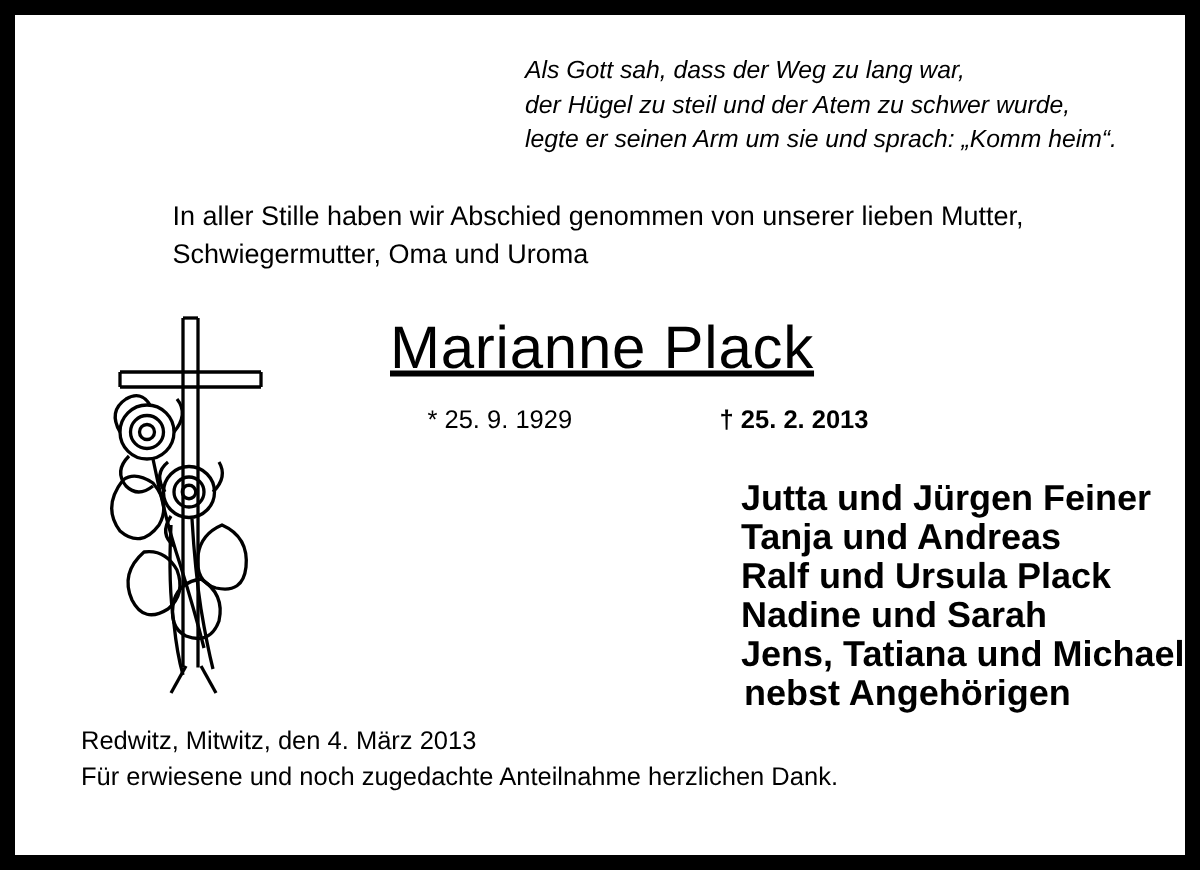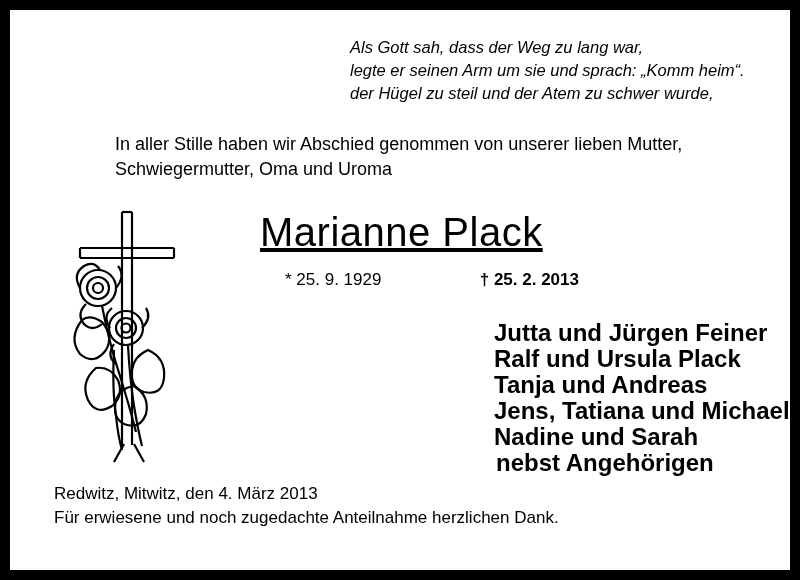--- a/index.html
+++ b/index.html
@@ -116,22 +116,22 @@
   .graphic svg { display: block; }
 </style>
 </head>
 <body>
 
 <div class="obituary">
   <div class="inner">
 
     <div class="verse">
       <div>Als Gott sah, dass der Weg zu lang war,</div>
+      <div>der Hügel zu steil und der Atem zu schwer wurde,</div>
       <div>legte er seinen Arm um sie und sprach: „Komm heim“.</div>
-      <div>der Hügel zu steil und der Atem zu schwer wurde,</div>
     </div>
 
     <div class="intro">In aller Stille haben wir Abschied genommen von unserer lieben Mutter, Schwiegermutter, Oma und Uroma</div>
 
     <div class="graphic">
       <svg width="130" height="270" viewBox="0 0 130 270" fill="none" stroke="#000000" stroke-width="2.2">
 
         <line x1="60" y1="12" x2="60" y2="245"></line>
         <line x1="70" y1="12" x2="70" y2="245"></line>
         <line x1="60" y1="12" x2="70" y2="12"></line>
@@ -171,24 +171,24 @@
 
     <div class="name">Marianne Plack</div>
 
     <div class="dates">
       <span class="birth">* 25. 9. 1929</span>
       <span class="death">† 25. 2. 2013</span>
     </div>
 
     <div class="survivors">
       <div>Jutta und Jürgen Feiner</div>
+      <div>Tanja und Andreas</div>
       <div>Ralf und Ursula Plack</div>
-      <div>Tanja und Andreas</div>
+      <div>Nadine und Sarah</div>
       <div>Jens, Tatiana und Michael</div>
-      <div>Nadine und Sarah</div>
       <div class="last">nebst Angehörigen</div>
     </div>
 
     <div class="footer">
       <div>Redwitz, Mitwitz, den 4. März 2013</div>
       <div>Für erwiesene und noch zugedachte Anteilnahme herzlichen Dank.</div>
     </div>
 
   </div>
 </div>

